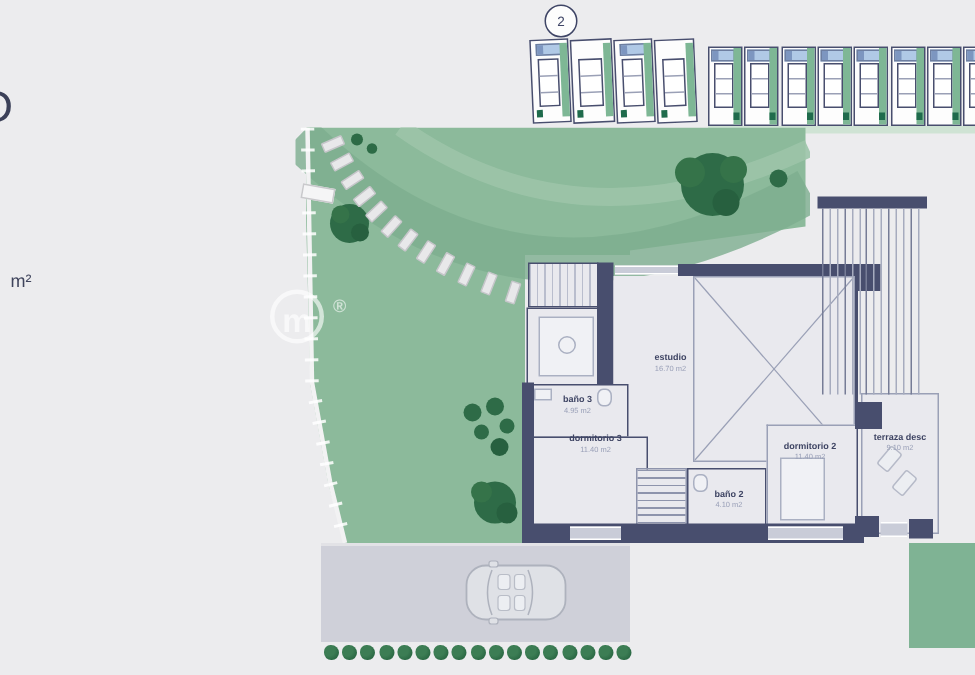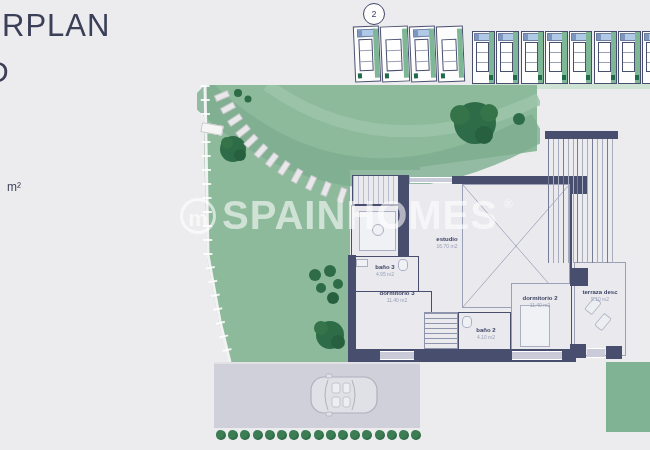--- a/index.html
+++ b/index.html
@@ -59,21 +59,20 @@
            text-align:center;box-sizing:border-box;}
   .wm-text{font-size:40px;font-weight:bold;color:rgba(255,255,255,0.58);letter-spacing:1px;}
   .wm-reg{font-size:12px;font-weight:bold;color:rgba(255,255,255,0.58);align-self:flex-start;
           margin-top:4px;}
 </style>
 </head>
 <body>
 
 <div class="page">
 
-  <div class="title">RPLAN</div>
   <div class="title-frag2">D</div>
   <div class="area-unit">m²</div>
 
   <div class="lot-badge">2</div>
   <div id="siteLeft"></div>
   <div id="siteRight"></div>
   <div class="site-underline"></div>
 
   <svg class="garden" width="343" height="280" viewBox="0 0 343 280">
     <polygon points="7,0 340,0 340,66 223,82 223,85 153,85 153,277 33,277 22,238 10,172 7,60" fill="#8cba9b"></polygon>
@@ -241,21 +240,20 @@
       <div class="bush" style="left:350.2px;top:430px;"></div>
       <div class="bush" style="left:362.4px;top:430px;"></div>
       <div class="bush" style="left:374.6px;top:430px;"></div>
       <div class="bush" style="left:386.79999999999995px;top:430px;"></div>
       <div class="bush" style="left:399px;top:430px;"></div>
       <div class="bush" style="left:411.2px;top:430px;"></div>
     </div>
 
   <div class="watermark">
     <div class="wm-logo">m</div>
-    <div class="wm-text">SPAINHOMES</div>
     <div class="wm-reg">®</div>
   </div>
 <div class="plot" style="left:472px;top:31px;width:23px;height:53px;">
       <div class="pool" style="left:1px;top:1px;width:14px;height:6px;">
         <div class="pdeck"></div>
       </div>
       <div class="house" style="left:3px;top:10px;width:13px;height:30px;">
         <i></i>
         <i></i>
       </div>

